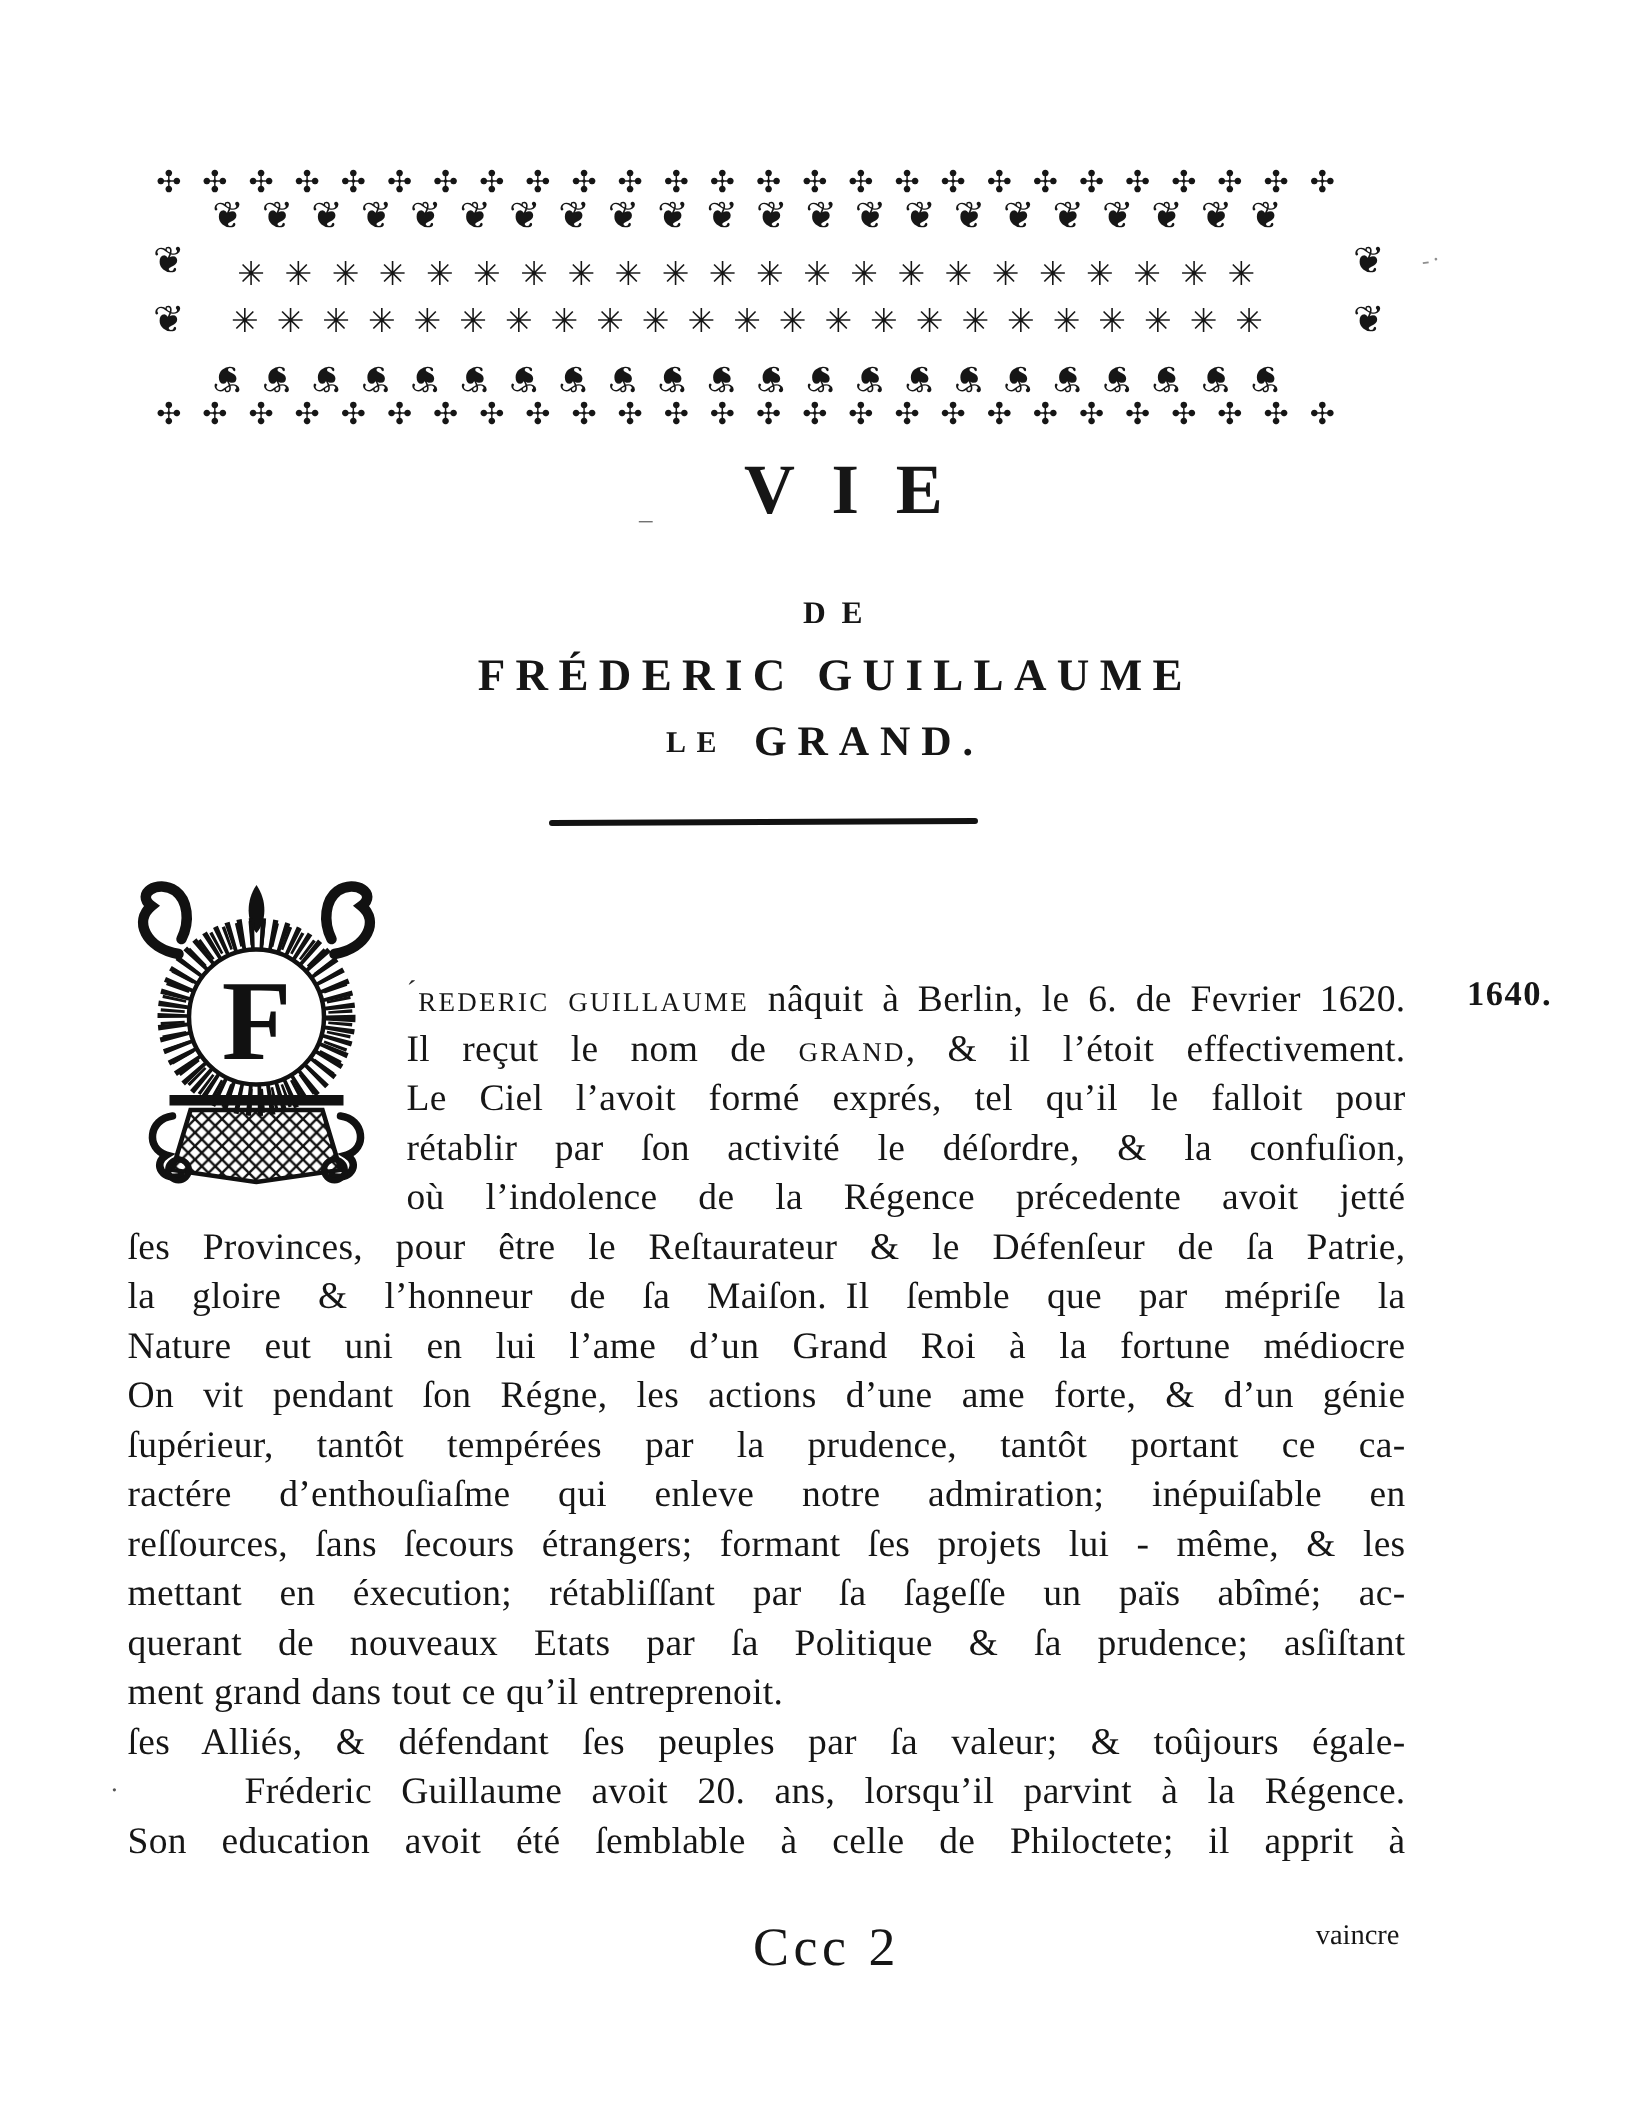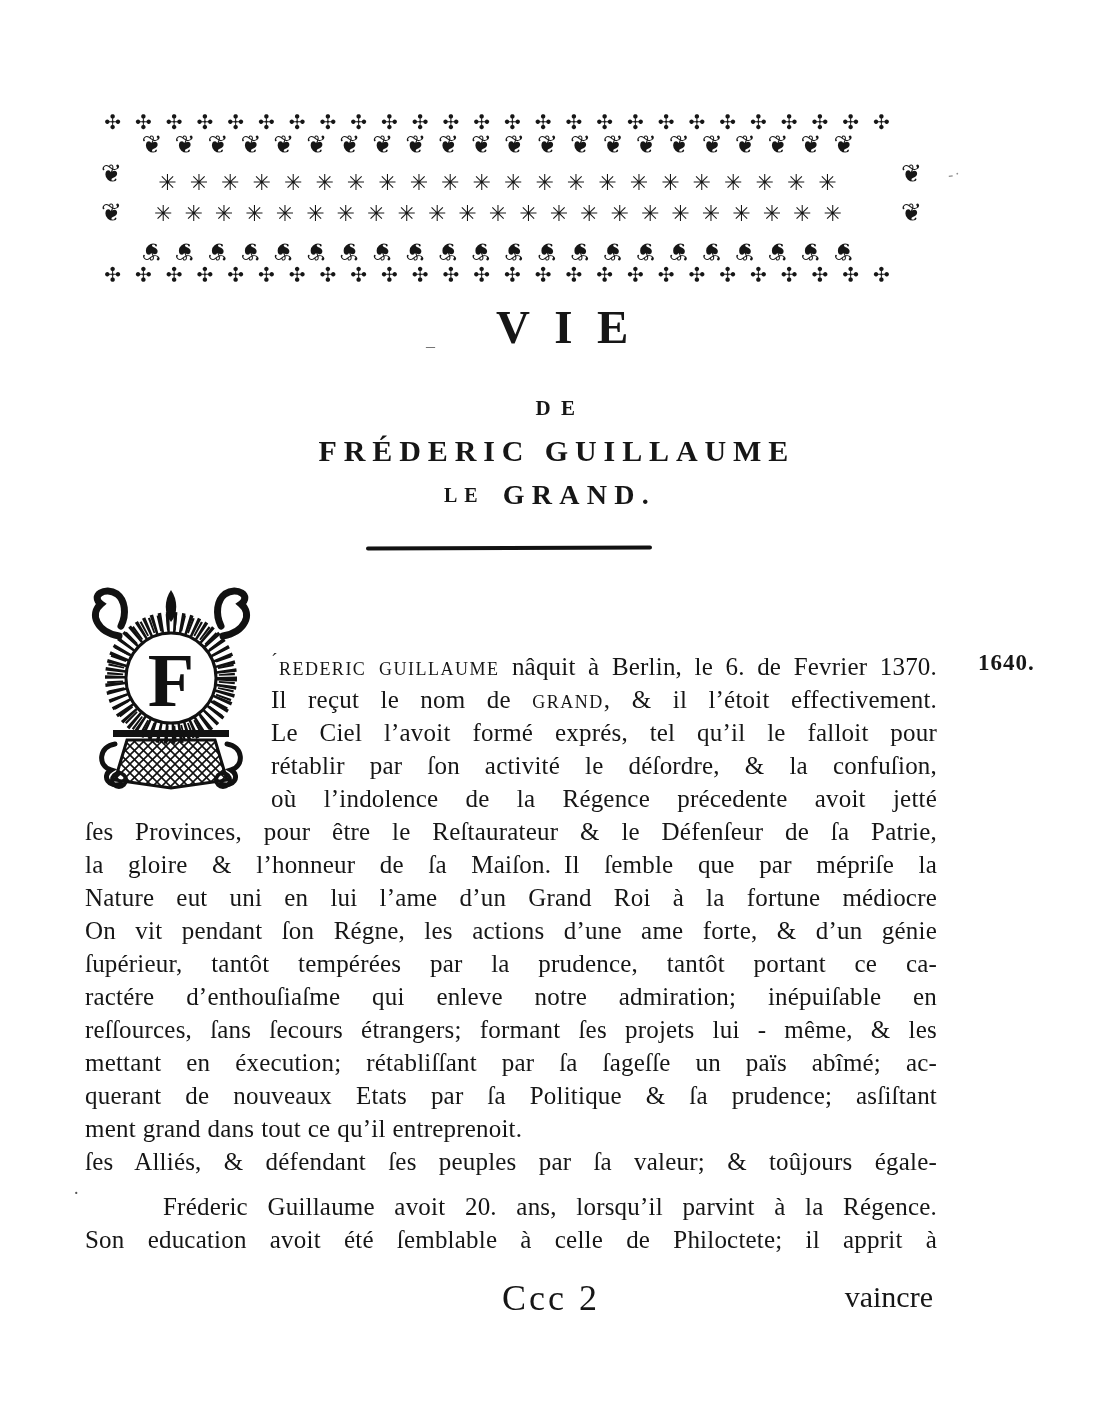--- a/index.html
+++ b/index.html
@@ -37,30 +37,30 @@
   .t-gr { font-size:28px; letter-spacing:0.26em; }
   .title-rule { position:absolute; left:366px; top:546px; width:286px; height:4px; background:#121212; border-radius:2px; transform:rotate(-0.25deg); }
 
   
   .margin-note { position:absolute; left:957px; top:650px; font-size:23px; font-weight:bold; letter-spacing:1px;margin-left:21px; }
 
   
   .bodytext { position:absolute; left:85px; top:650px; width:852px; font-size:25px; line-height:33px; }
   .line { text-align:justify; text-align-last:justify; text-justify:inter-word; height:33px; letter-spacing:0.2px; word-spacing:0.5px; }
   .line.short { text-align-last:left; }
-  .line.indent { text-indent:78px;margin-top:12px; }
+  .line.indent { text-indent:78px; }
   .sc { font-size:0.72em; letter-spacing:1.5px; }
   .stray-acc { position:relative; top:-7px; font-size:0.8em; color:#2a2a2a; margin-right:1px; }
 
   .initial { float:left; width:172px; height:212px; margin:-66px 14px 0 0; }
 
   
   .footer { position:absolute; left:85px; top:1277px; width:852px; height:40px; }
   .signature { text-align:center; font-size:36px; letter-spacing:3px; padding-left:80px; }
-  .catchword { position:absolute; right:4px; top:3px; font-size:30px;text-align:center; }
+  .catchword { position:absolute; right:4px; top:3px; font-size:19px;text-align:center; }
 </style>
 </head>
 <body>
 
 <div class="page">
 
   <div class="headpiece">
     <div class="hp-band top">
       <div class="hp-sprigs">✣✣✣✣✣✣✣✣✣✣✣✣✣✣✣✣✣✣✣✣✣✣✣✣✣✣</div>
       <div class="hp-fleurons">❦❦❦❦❦❦❦❦❦❦❦❦❦❦❦❦❦❦❦❦❦❦</div>
@@ -114,21 +114,21 @@
 
         <rect x="28" y="146" width="116" height="7" fill="#111"></rect>
         <path d="M42,156 L130,156 L142,196 L86,204 L30,196 Z" fill="url(#xh)" stroke="#111" stroke-width="3"></path>
         <path d="M30,160 C14,162 12,182 26,186 C16,192 24,204 36,200" fill="none" stroke="#111" stroke-width="5" stroke-linecap="round"></path>
         <path d="M142,160 C158,162 160,182 146,186 C156,192 148,204 136,200" fill="none" stroke="#111" stroke-width="5" stroke-linecap="round"></path>
         <circle cx="34" cy="196" r="7" fill="none" stroke="#111" stroke-width="4"></circle>
         <circle cx="138" cy="196" r="7" fill="none" stroke="#111" stroke-width="4"></circle>
       </svg>
     </div>
 
-    <div class="line"><span class="stray-acc">´</span><span class="sc">REDERIC</span> <span class="sc">GUILLAUME</span> <span>nâquit à Berlin, le 6. de Fevrier 1370.</span></div>
+    <div class="line"><span class="stray-acc">´</span><span class="sc">REDERIC</span> <span class="sc">GUILLAUME</span> <span>nâquit à Berlin, le 6. de Fevrier 1620.</span></div>
     <div class="line"><span>Il reçut le nom de</span> <span class="sc">GRAND</span><span>, &amp; il l’étoit effectivement.</span></div>
     <div class="line">Le Ciel l’avoit formé exprés, tel qu’il le falloit pour</div>
     <div class="line">rétablir par ſon activité le déſordre, &amp; la confuſion,</div>
     <div class="line">où l’indolence de la Régence précedente avoit jetté</div>
     <div class="line">ſes Provinces, pour être le Reſtaurateur &amp; le Défenſeur de ſa Patrie,</div>
     <div class="line">la gloire &amp; l’honneur de ſa Maiſon. Il ſemble que par mépriſe la</div>
     <div class="line">Nature eut uni en lui l’ame d’un Grand Roi à la fortune médiocre</div>
     <div class="line">On vit pendant ſon Régne, les actions d’une ame forte, &amp; d’un génie</div>
     <div class="line">ſupérieur, tantôt tempérées par la prudence, tantôt portant ce ca-</div>
     <div class="line">ractére d’enthouſiaſme qui enleve notre admiration; inépuiſable en</div>

